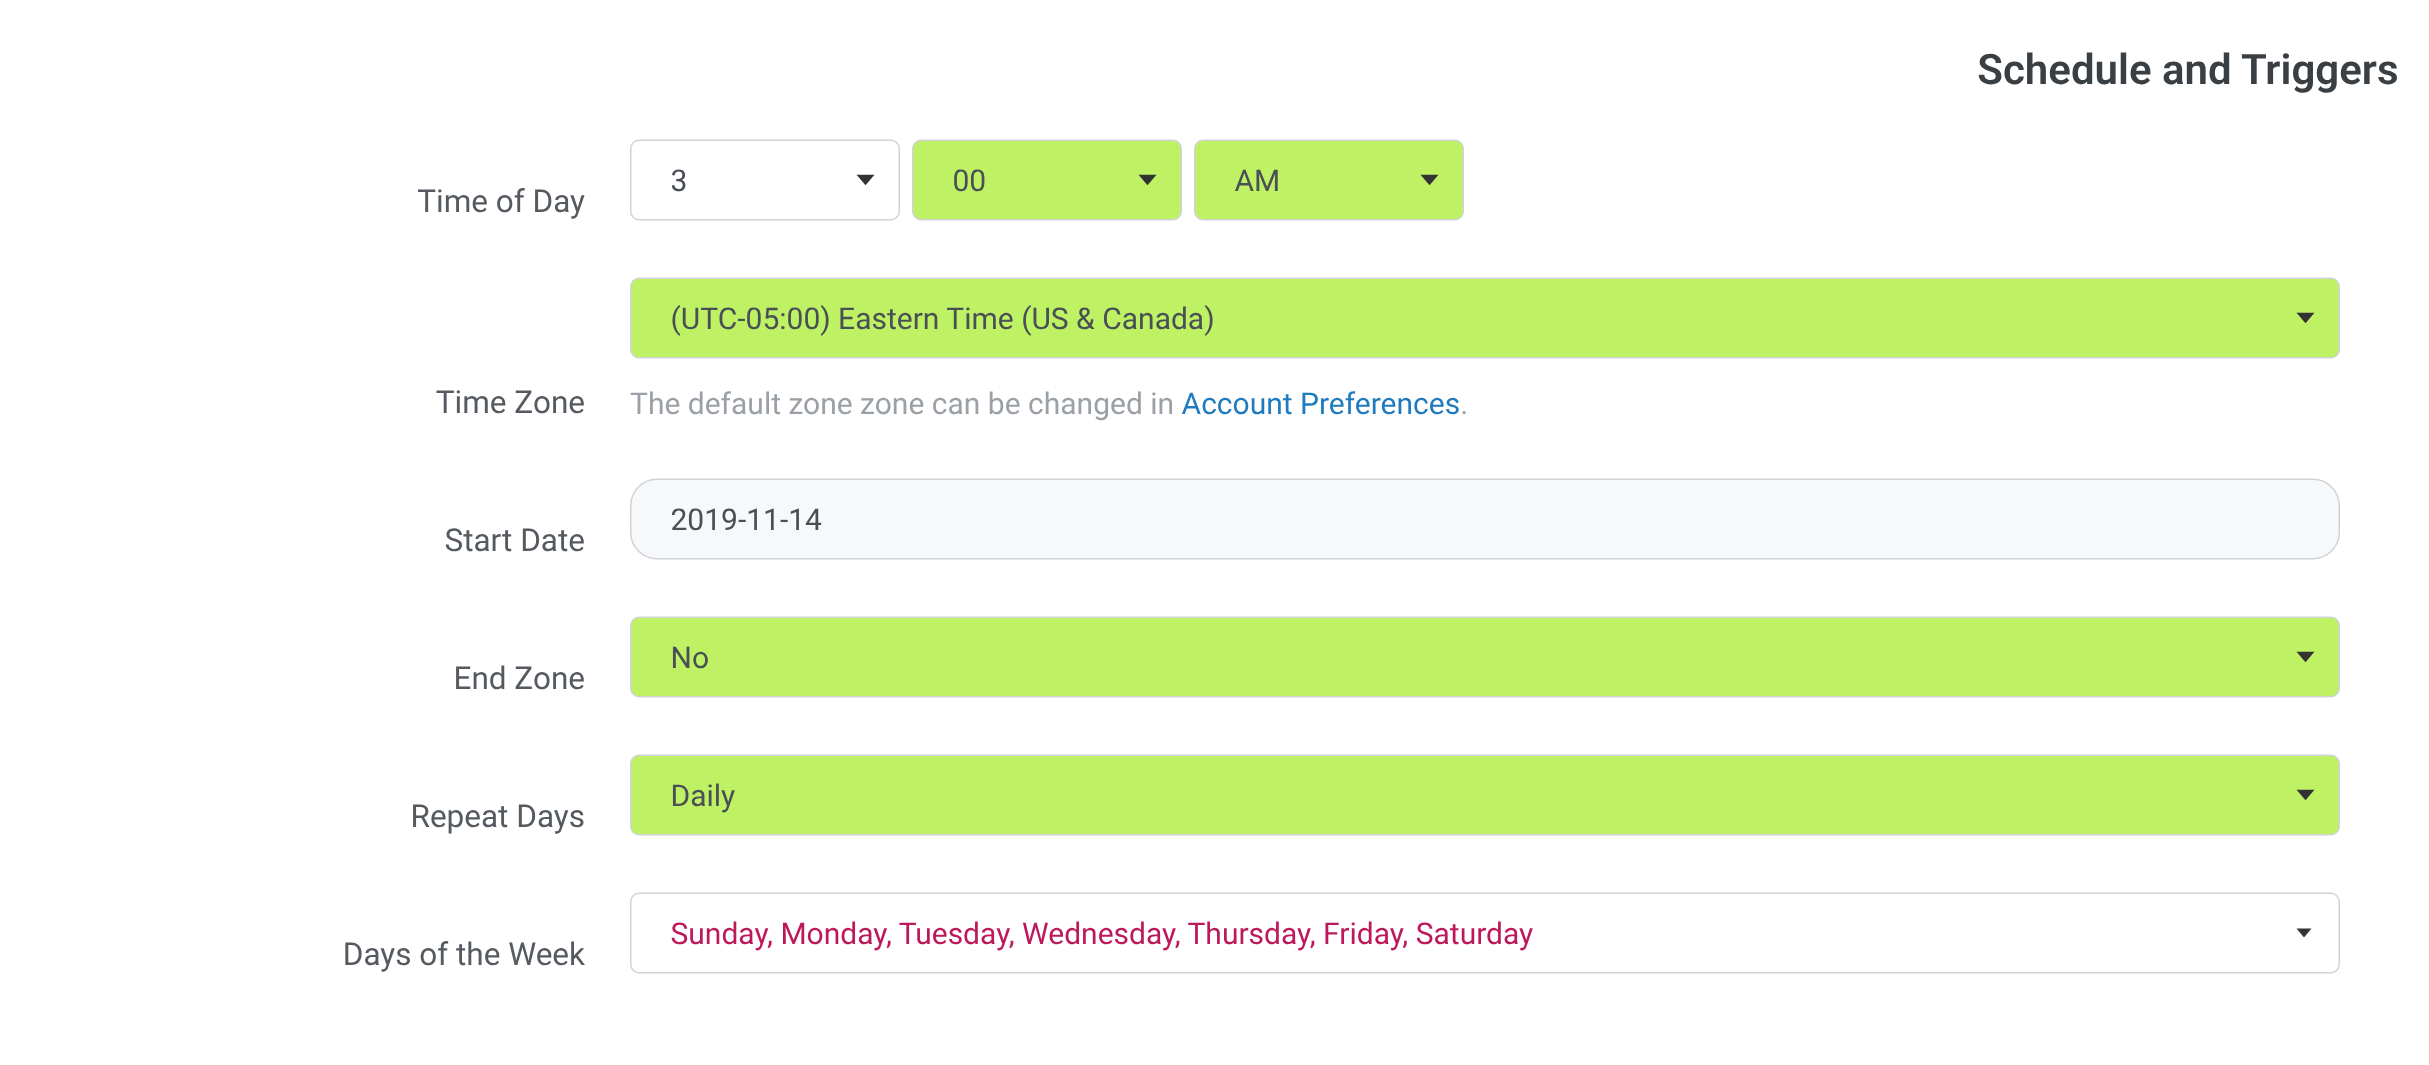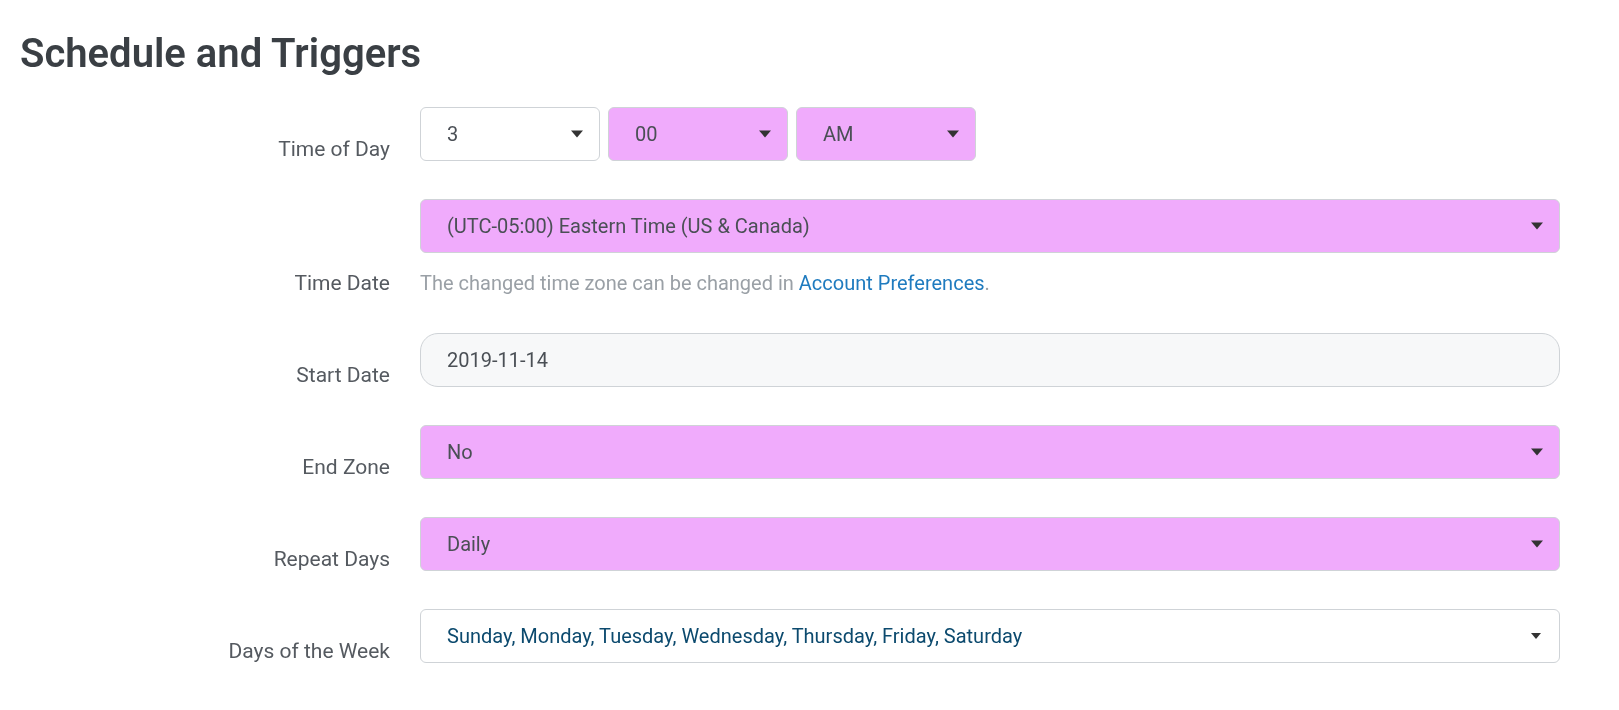--- a/index.html
+++ b/index.html
@@ -5,24 +5,25 @@
   * { box-sizing: border-box; }
   body {
     margin: 0;
     padding: 20px;
     font-family: -apple-system, BlinkMacSystemFont, "Segoe UI", Roboto, "Helvetica Neue", Arial, sans-serif;
     background: #fff;
     color: #333;
     font-size: 20px;
   }
   .section-title {
-    font-size: 40px;
+    font-size: 28px;
     font-weight: 600;
     color: #3a3f44;
     margin: 10px 0 30px 0;
+    text-align: right;
   }
   .form-row {
     display: flex;
     align-items: flex-end;
     margin-bottom: 38px;
   }
   .label-col {
     width: 400px;
     text-align: right;
     padding-right: 30px;
@@ -39,21 +40,21 @@
     gap: 8px;
   }
   .faux-select {
     position: relative;
     display: inline-flex;
     align-items: center;
     height: 54px;
     padding: 0 44px 0 26px;
     border: 1px solid #cfd3d7;
     border-radius: 6px;
-    background: #f0abfc;
+    background: #bef264;
     color: #4a4f55;
     font-size: 20px;
     cursor: pointer;
     min-width: 180px;
   }
   .faux-select.white { background: #fff; }
   .faux-select.full { width: 100%; display: flex; }
   .faux-select .caret {
     position: absolute;
     right: 16px;
@@ -88,21 +89,21 @@
     cursor: pointer;
   }
   .multi-select {
     position: relative;
     width: 100%;
     height: 54px;
     padding: 0 44px 0 26px;
     border: 1px solid #cfd3d7;
     border-radius: 6px;
     background: #fff;
-    color: #0c4a6e;
+    color: #be185d;
     font-size: 20px;
     display: flex;
     align-items: center;
     cursor: pointer;
   }
   .multi-select .caret-small {
     position: absolute;
     right: 18px;
     top: 50%;
     transform: translateY(-50%);
@@ -132,28 +133,28 @@
         </div>
         <div class="faux-select">
           <span>AM</span>
           <span class="caret"></span>
         </div>
       </div>
     </div>
   </div>
 
   <div class="form-row">
-    <div class="label-col">Time Date</div>
+    <div class="label-col">Time Zone</div>
     <div class="field-col">
       <div class="faux-select full">
         <span>(UTC-05:00) Eastern Time (US &amp; Canada)</span>
         <span class="caret"></span>
       </div>
       <div class="hint">
-        <span>The changed time zone can be changed in </span><a>Account Preferences</a><span>.</span>
+        <span>The default zone zone can be changed in </span><a>Account Preferences</a><span>.</span>
       </div>
     </div>
   </div>
 
   <div class="form-row">
     <div class="label-col">Start Date</div>
     <div class="field-col">
       <div class="faux-input">
         <span>2019-11-14</span>
       </div>

